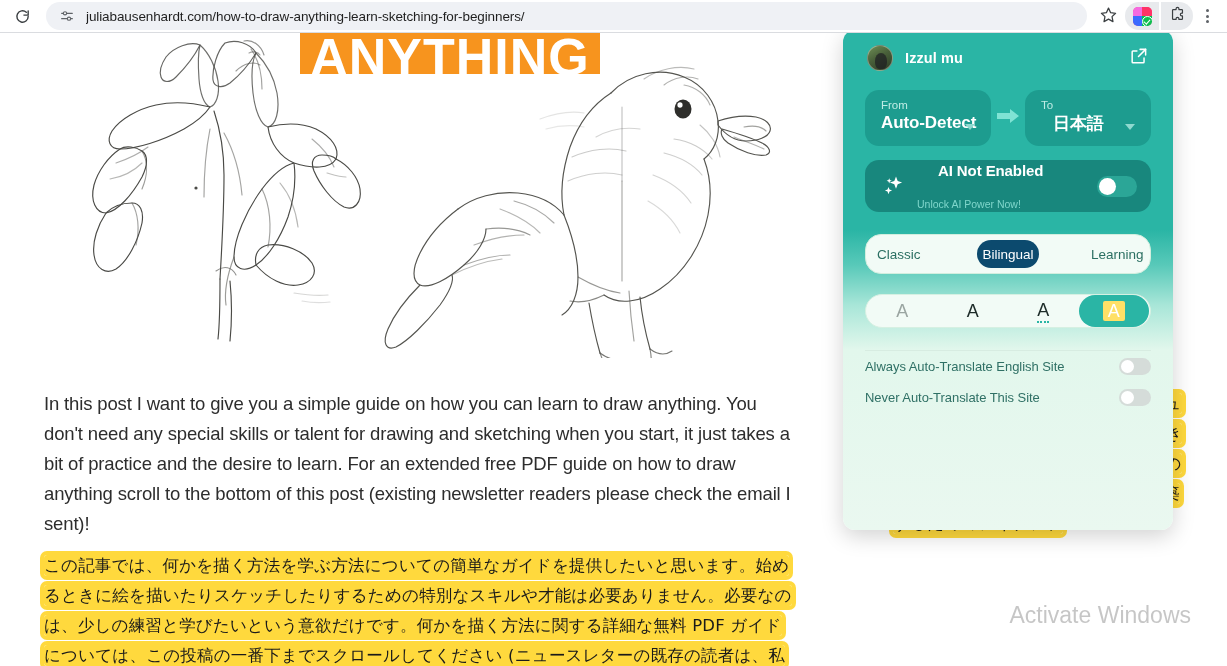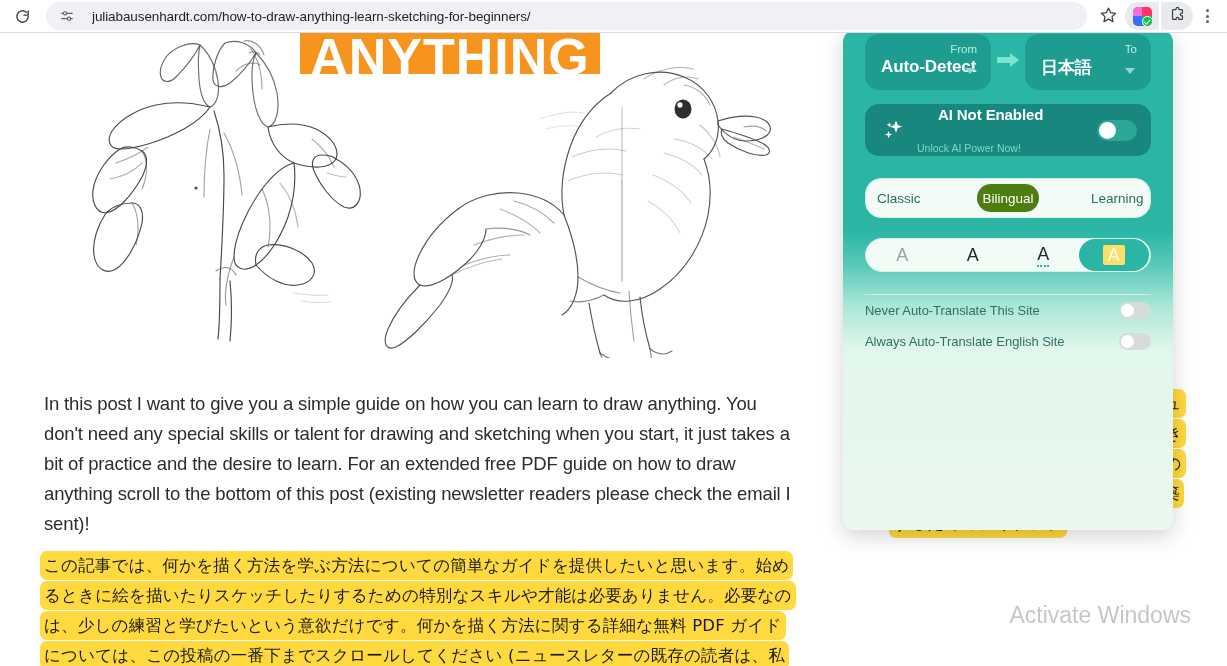--- a/index.html
+++ b/index.html
@@ -37,21 +37,20 @@
     flex: 1 1 auto;
     height: 28px;
     margin: 0 6px 0 10px;
     background: #eff1f5;
     border-radius: 14px;
     display: flex;
     align-items: center;
     padding: 0 12px;
     min-width: 0;
     cursor: text;
-    gap: 6px;
   }
   .site-icon {
     width: 18px; height: 18px;
     display: flex; align-items: center; justify-content: center;
     flex: 0 0 auto;
     margin-right: 10px;
     cursor: pointer;
   }
   .omnibox-url {
     font-size: 13.5px;
@@ -304,30 +303,29 @@
     background: #1d9c8f;
     border-radius: 14px;
     padding: 8px 14px 0 16px;
     position: relative;
     cursor: pointer;
   }
   .lang-label {
     font-size: 11.5px;
     color: #bfece5;
     line-height: 14px;
-    text-align: right;
   }
   .lang-value {
     font-size: 17px;
     font-weight: 700;
     color: #ffffff;
     line-height: 22px;
     letter-spacing: -0.1px;
   }
-  .lang-value.ja { font-family: "DejaVu Sans", sans-serif; font-size: 17px; }
+  .lang-value.ja { font-family: "DejaVu Sans", sans-serif; font-size: 17px; margin-left: 12px; }
   .caret {
     position: absolute;
     right: 16px; bottom: 16px;
     width: 0; height: 0;
     border-left: 5.5px solid transparent;
     border-right: 5.5px solid transparent;
     border-top: 6px solid #8fd9cf;
   }
   .lang-arrow {
     width: 34px;
@@ -402,21 +400,21 @@
     height: 28px;
     border-radius: 14px;
     display: flex;
     align-items: center;
     justify-content: center;
     font-size: 13.5px;
     color: #2b6f62;
     cursor: pointer;
   }
   .mode-tab.active {
-    background: #4d7c0f;
+    background: #0c4a6e;
     color: #ffffff;
     font-weight: 400;
   }
 
   .style-row {
     margin: 20px 22px 0 22px;
     height: 34px;
     border-radius: 17px;
     background: #f2fbf6;
     border: 1px solid #d6f0e2;
@@ -648,20 +646,33 @@
     <span class="para-ja-right hl">です。私はイラストレーター、ナチュラリストで、スケッチするのが大好きです。このブログでは、自然の中でのスケッチの冒険、創造的な実践を構築するためのアイデア、</span>
   </div>
 
   <div class="watermark">
     <div class="wm-title">Activate Windows</div>
   </div>
 </div>
 
 <div class="panel">
 
+  <div class="panel-head">
+    <div class="avatar"></div>
+    <div class="panel-user">Izzul mu</div>
+    <div class="share-btn">
+      <span>
+        <svg width="19" height="19" viewBox="0 0 24 24" fill="none" stroke="#ffffff" stroke-width="1.9" stroke-linecap="round" stroke-linejoin="round">
+          <path d="M10 5H5a1 1 0 0 0-1 1v13a1 1 0 0 0 1 1h13a1 1 0 0 0 1-1v-5"></path>
+          <polyline points="14 3 21 3 21 10"></polyline>
+          <line x1="12" y1="12" x2="21" y2="3"></line>
+        </svg>
+      </span>
+    </div>
+  </div>
 
   <div class="lang-row">
     <div class="lang-box">
       <div class="lang-label">From</div>
       <div class="lang-value">Auto-Detect</div>
       <span class="caret"></span>
     </div>
     <div class="lang-arrow">
       <span>
         <svg width="24" height="16" viewBox="0 0 24 16" fill="#7fe3d4">
@@ -711,25 +722,25 @@
       <span class="glyph">A</span>
     </div>
     <div class="style-opt active">
       <span class="glyph">A</span>
     </div>
   </div>
 
   <div class="panel-divider"></div>
 
   <div class="setting-row">
+    <span class="setting-label">Always Auto-Translate English Site</span>
+    <span class="toggle-sm">
+      <i class="knob"></i>
+    </span>
+  </div>
+
+  <div class="setting-row">
     <span class="setting-label">Never Auto-Translate This Site</span>
     <span class="toggle-sm">
       <i class="knob"></i>
     </span>
   </div>
-
-  <div class="setting-row">
-    <span class="setting-label">Always Auto-Translate English Site</span>
-    <span class="toggle-sm">
-      <i class="knob"></i>
-    </span>
-  </div>
 </div>
 
 </body></html>

